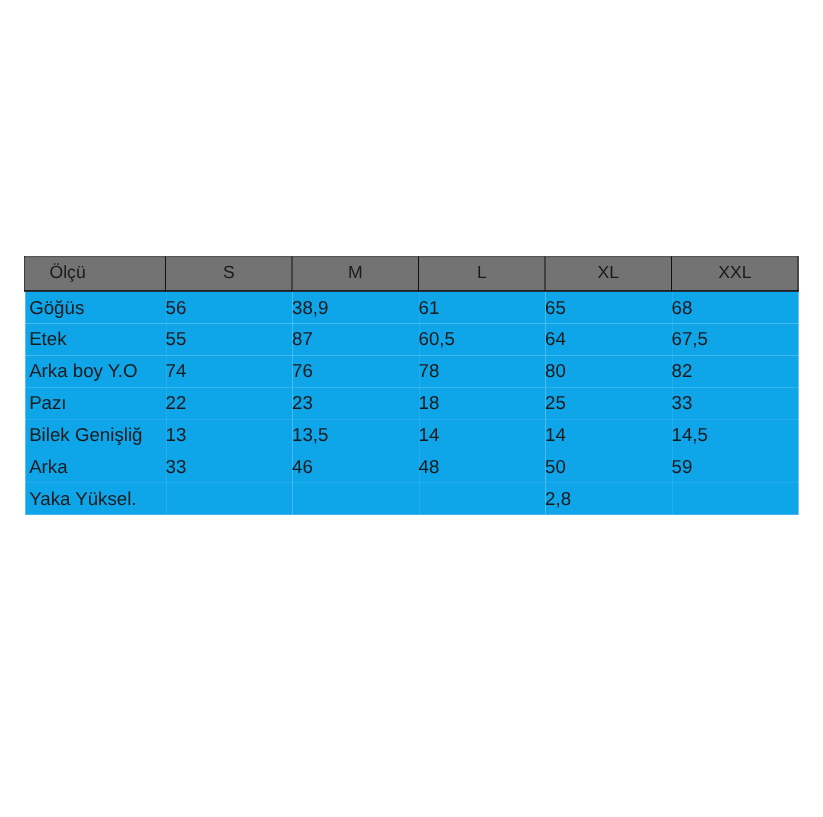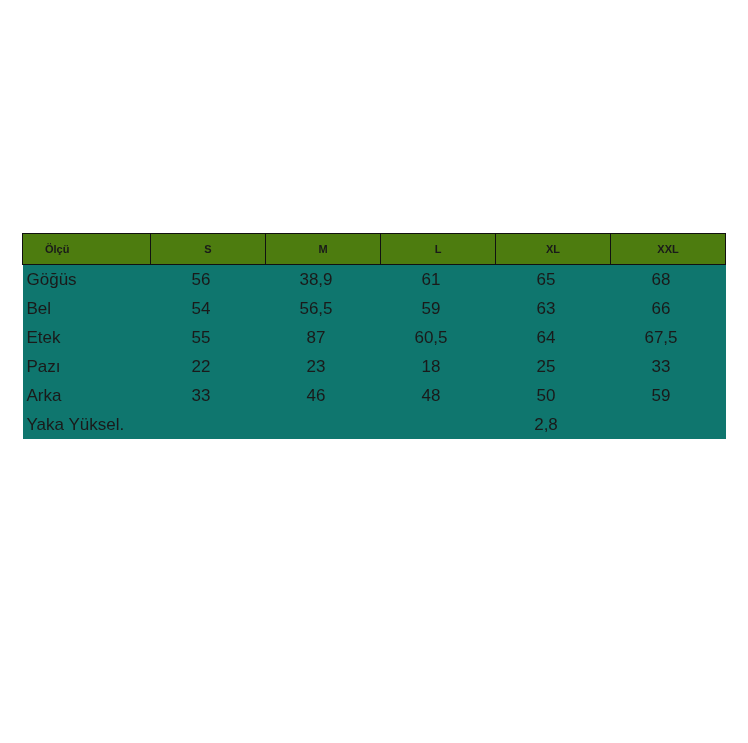--- a/index.html
+++ b/index.html
@@ -28,45 +28,45 @@
   }
   table.size-table td,
   table.size-table th {
     padding: 0;
     margin: 0;
   }
   
   thead tr th {
     border: 1.5px solid #111111;
     height: 30px;
-    font-size: 11px;
-    font-weight: bold;
+    font-size: 16px;
+    font-weight: normal;
     text-align: center;
     vertical-align: middle;
-    background: #4d7c0f;
+    background: #737373;
   }
   thead tr th.measure-head {
     text-align: left;
     padding-left: 22px;
   }
   
   tbody tr td {
     height: 29px;
     font-size: 17px;
     font-weight: normal;
     vertical-align: middle;
     border: none;
-    background: #0f766e;
+    background: #0ea5e9;
   }
   tbody tr td.label-cell {
     text-align: left;
     padding-left: 4px;
   }
   tbody tr td.value-cell {
-    text-align: center;
+    text-align: left;
     padding-right: 14px;
   }
   col.c-measure { width: 128px; }
   col.c-size { width: 115px; }
 </style>
 </head>
 <body>
 
 <div id="size-table-wrap">
   <table class="size-table">
@@ -91,42 +91,50 @@
     <tbody>
       <tr>
         <td class="label-cell">Göğüs</td>
         <td class="value-cell">56</td>
         <td class="value-cell">38,9</td>
         <td class="value-cell">61</td>
         <td class="value-cell">65</td>
         <td class="value-cell">68</td>
       </tr>
       <tr>
-        <td class="label-cell">Bel</td>
-        <td class="value-cell">54</td>
-        <td class="value-cell">56,5</td>
-        <td class="value-cell">59</td>
-        <td class="value-cell">63</td>
-        <td class="value-cell">66</td>
-      </tr>
-      <tr>
         <td class="label-cell">Etek</td>
         <td class="value-cell">55</td>
         <td class="value-cell">87</td>
         <td class="value-cell">60,5</td>
         <td class="value-cell">64</td>
         <td class="value-cell">67,5</td>
       </tr>
       <tr>
+        <td class="label-cell">Arka boy Y.O</td>
+        <td class="value-cell">74</td>
+        <td class="value-cell">76</td>
+        <td class="value-cell">78</td>
+        <td class="value-cell">80</td>
+        <td class="value-cell">82</td>
+      </tr>
+      <tr>
         <td class="label-cell">Pazı</td>
         <td class="value-cell">22</td>
         <td class="value-cell">23</td>
         <td class="value-cell">18</td>
         <td class="value-cell">25</td>
         <td class="value-cell">33</td>
+      </tr>
+      <tr>
+        <td class="label-cell">Bilek Genişliğ</td>
+        <td class="value-cell">13</td>
+        <td class="value-cell">13,5</td>
+        <td class="value-cell">14</td>
+        <td class="value-cell">14</td>
+        <td class="value-cell">14,5</td>
       </tr>
       <tr>
         <td class="label-cell">Arka</td>
         <td class="value-cell">33</td>
         <td class="value-cell">46</td>
         <td class="value-cell">48</td>
         <td class="value-cell">50</td>
         <td class="value-cell">59</td>
       </tr>
       <tr>

